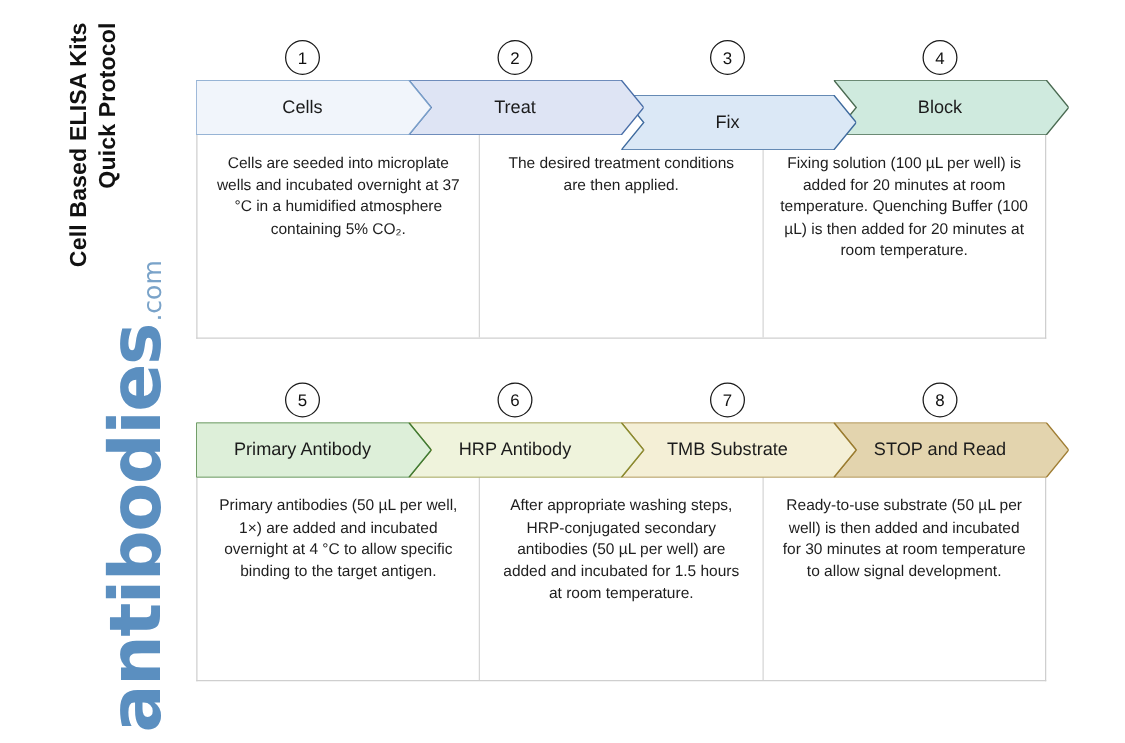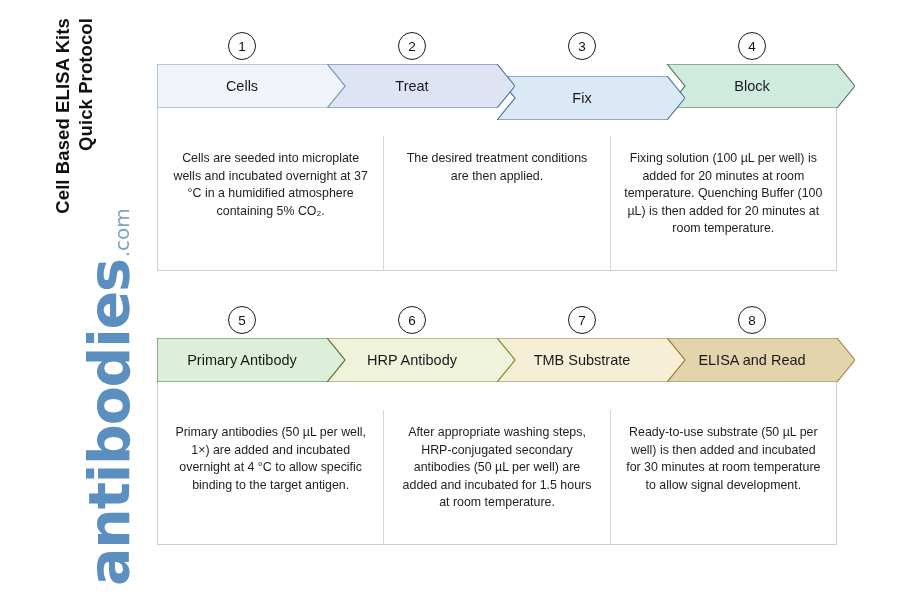--- a/index.html
+++ b/index.html
@@ -146,21 +146,20 @@
     flex: 1 1 0;
     padding: 14px 12px 10px;
     font-size: 12.4px;
     line-height: 1.42;
     color: #1e1e1e;
     text-align: center;
     display: flex;
     align-items: flex-start;
     justify-content: flex-end;
     border-right: 1px solid #d6d6d6;
-    margin-top: 28px;
   }
   .desc:last-child { border-right: none; }
   .desc p { width: 100%; }
 </style>
 </head>
 <body>
 
 <div id="page">
 
   <div class="side-title">Cell Based ELISA Kits
@@ -272,21 +271,21 @@
           </svg>
           </div>
           <span style="padding-right: 18px;">TMB Substrate</span>
         </div>
         <div class="chev" style="left: 510px; width: 188px; z-index: 1;">
           <div class="shape">
             <svg viewBox="0 0 188 44" preserveAspectRatio="none">
             <path d="M0,0 L170,0 L188,22 L170,44 L0,44 L18,22 Z" fill="#e3d4ae" stroke="#a07e35" stroke-width="1.1" stroke-linejoin="miter" vector-effect="non-scaling-stroke"></path>
           </svg>
           </div>
-          <span style="padding-right: 18px;">ELISA and Read</span>
+          <span style="padding-right: 18px;">STOP and Read</span>
         </div>
       </div>
     <div class="descs">
         <div class="desc">
           <p>Primary antibodies (50 µL per well, 1×) are added and incubated overnight at 4 °C to allow specific binding to the target antigen.</p>
         </div>
         <div class="desc">
           <p>After appropriate washing steps, HRP-conjugated secondary antibodies (50 µL per well) are added and incubated for 1.5 hours at room temperature.</p>
         </div>
         <div class="desc">

